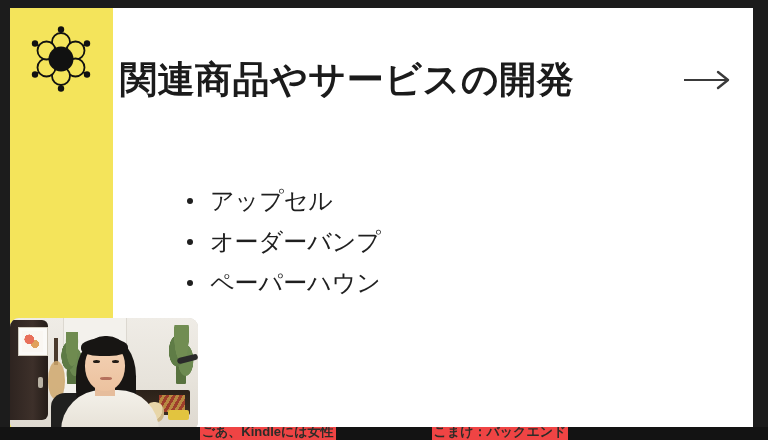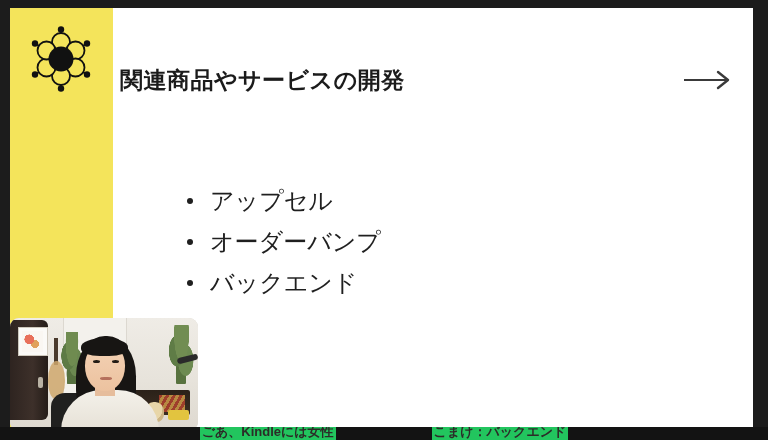--- a/index.html
+++ b/index.html
@@ -51,21 +51,21 @@
 
   
   #title {
     position: absolute;
     left: 110px;
     top: 46px;
     width: 520px;
     height: 52px;
     display: flex;
     align-items: center;
-    font-size: 23px;
+    font-size: 37px;
     font-weight: bold;
     color: #1b1b1b;
     letter-spacing: 0.5px;
     white-space: nowrap;
   }
 
   
   #next-arrow {
     position: absolute;
     left: 670px;
@@ -200,21 +200,21 @@
     top: -4px;
     width: 768px;
     display: flex;
     justify-content: center;
     gap: 96px;
     font-size: 13px;
     font-weight: bold;
     color: #2c2c28;
     white-space: nowrap;
   }
-  #caption-strip .cap-hl { background: #22c55e; padding: 0 2px; }
+  #caption-strip .cap-hl { background: #ef4444; padding: 0 2px; }
 </style>
 </head>
 <body>
 
 <div id="screen">
 
   <div id="slide">
 
     <div id="yellow-band"></div>
 
@@ -261,21 +261,21 @@
       <li>
         <span class="dot"></span>
         <span>アップセル</span>
       </li>
       <li>
         <span class="dot"></span>
         <span>オーダーバンプ</span>
       </li>
       <li>
         <span class="dot"></span>
-        <span>バックエンド</span>
+        <span>ペーパーハウン</span>
       </li>
     </ul>
 
   </div>
 
   <div id="webcam">
     <div class="cam-scene">
       <div class="wall-back"></div>
       <div class="wall-panel"></div>
       <div class="door"></div>

